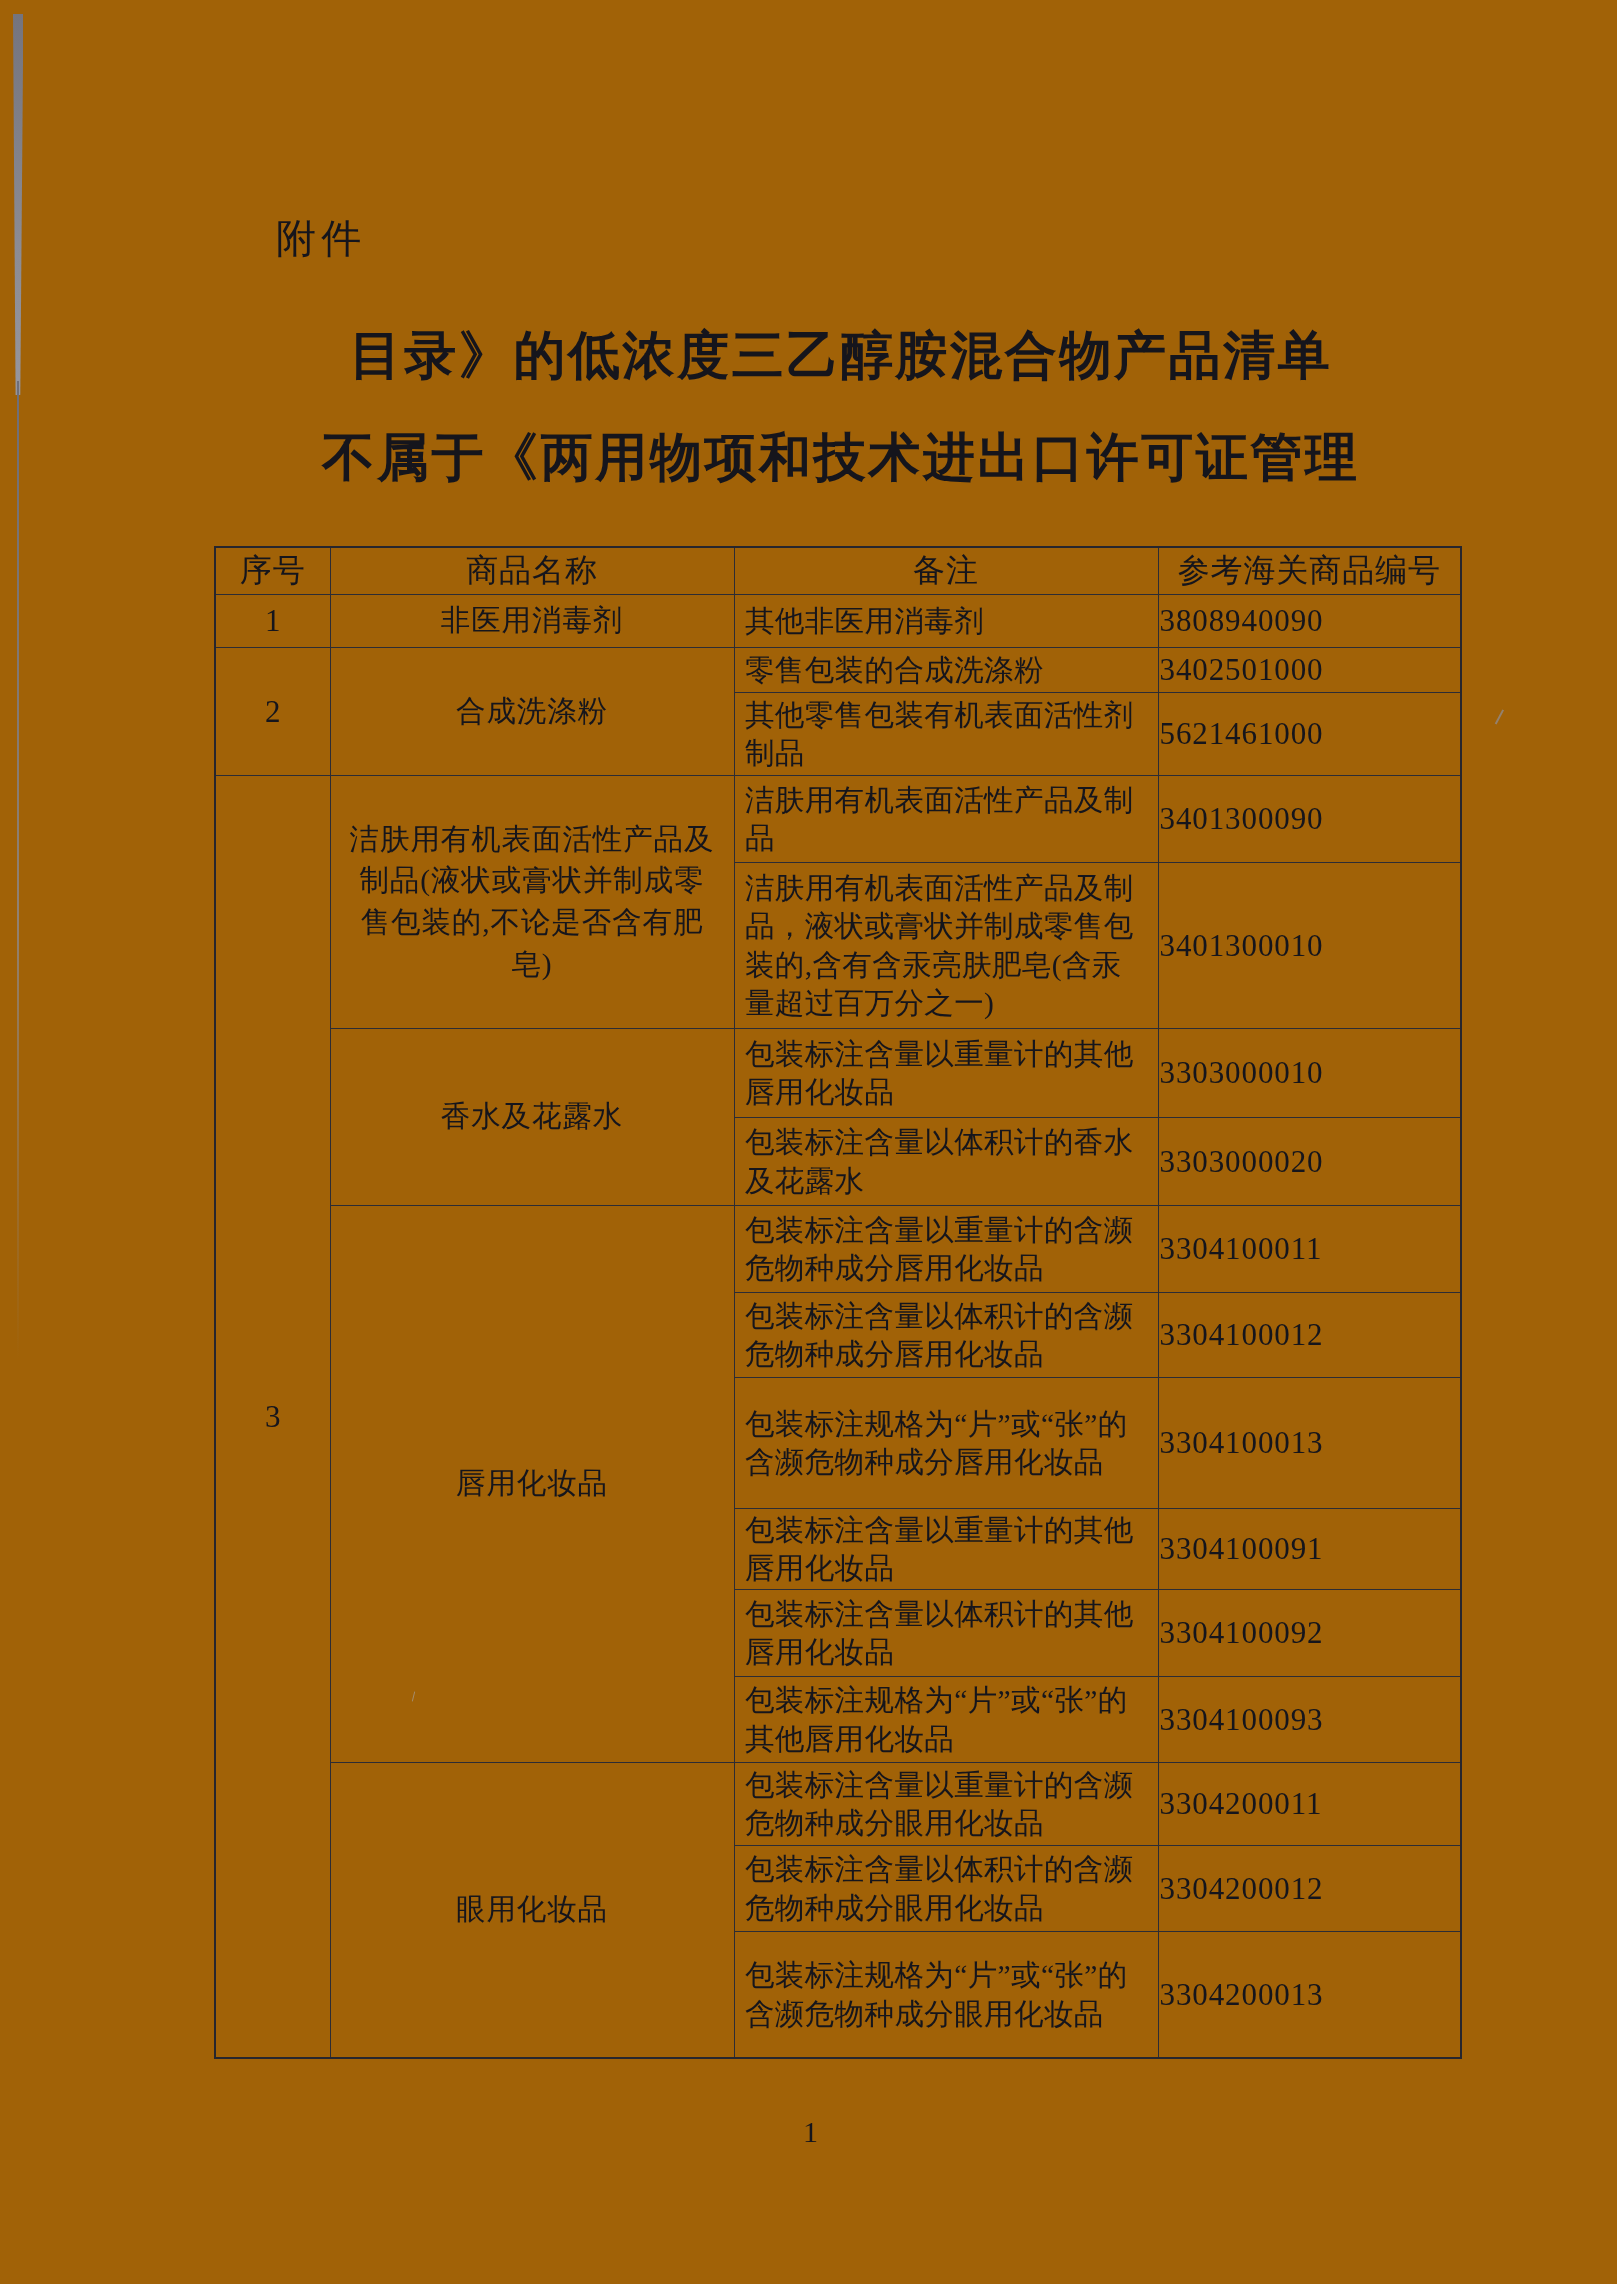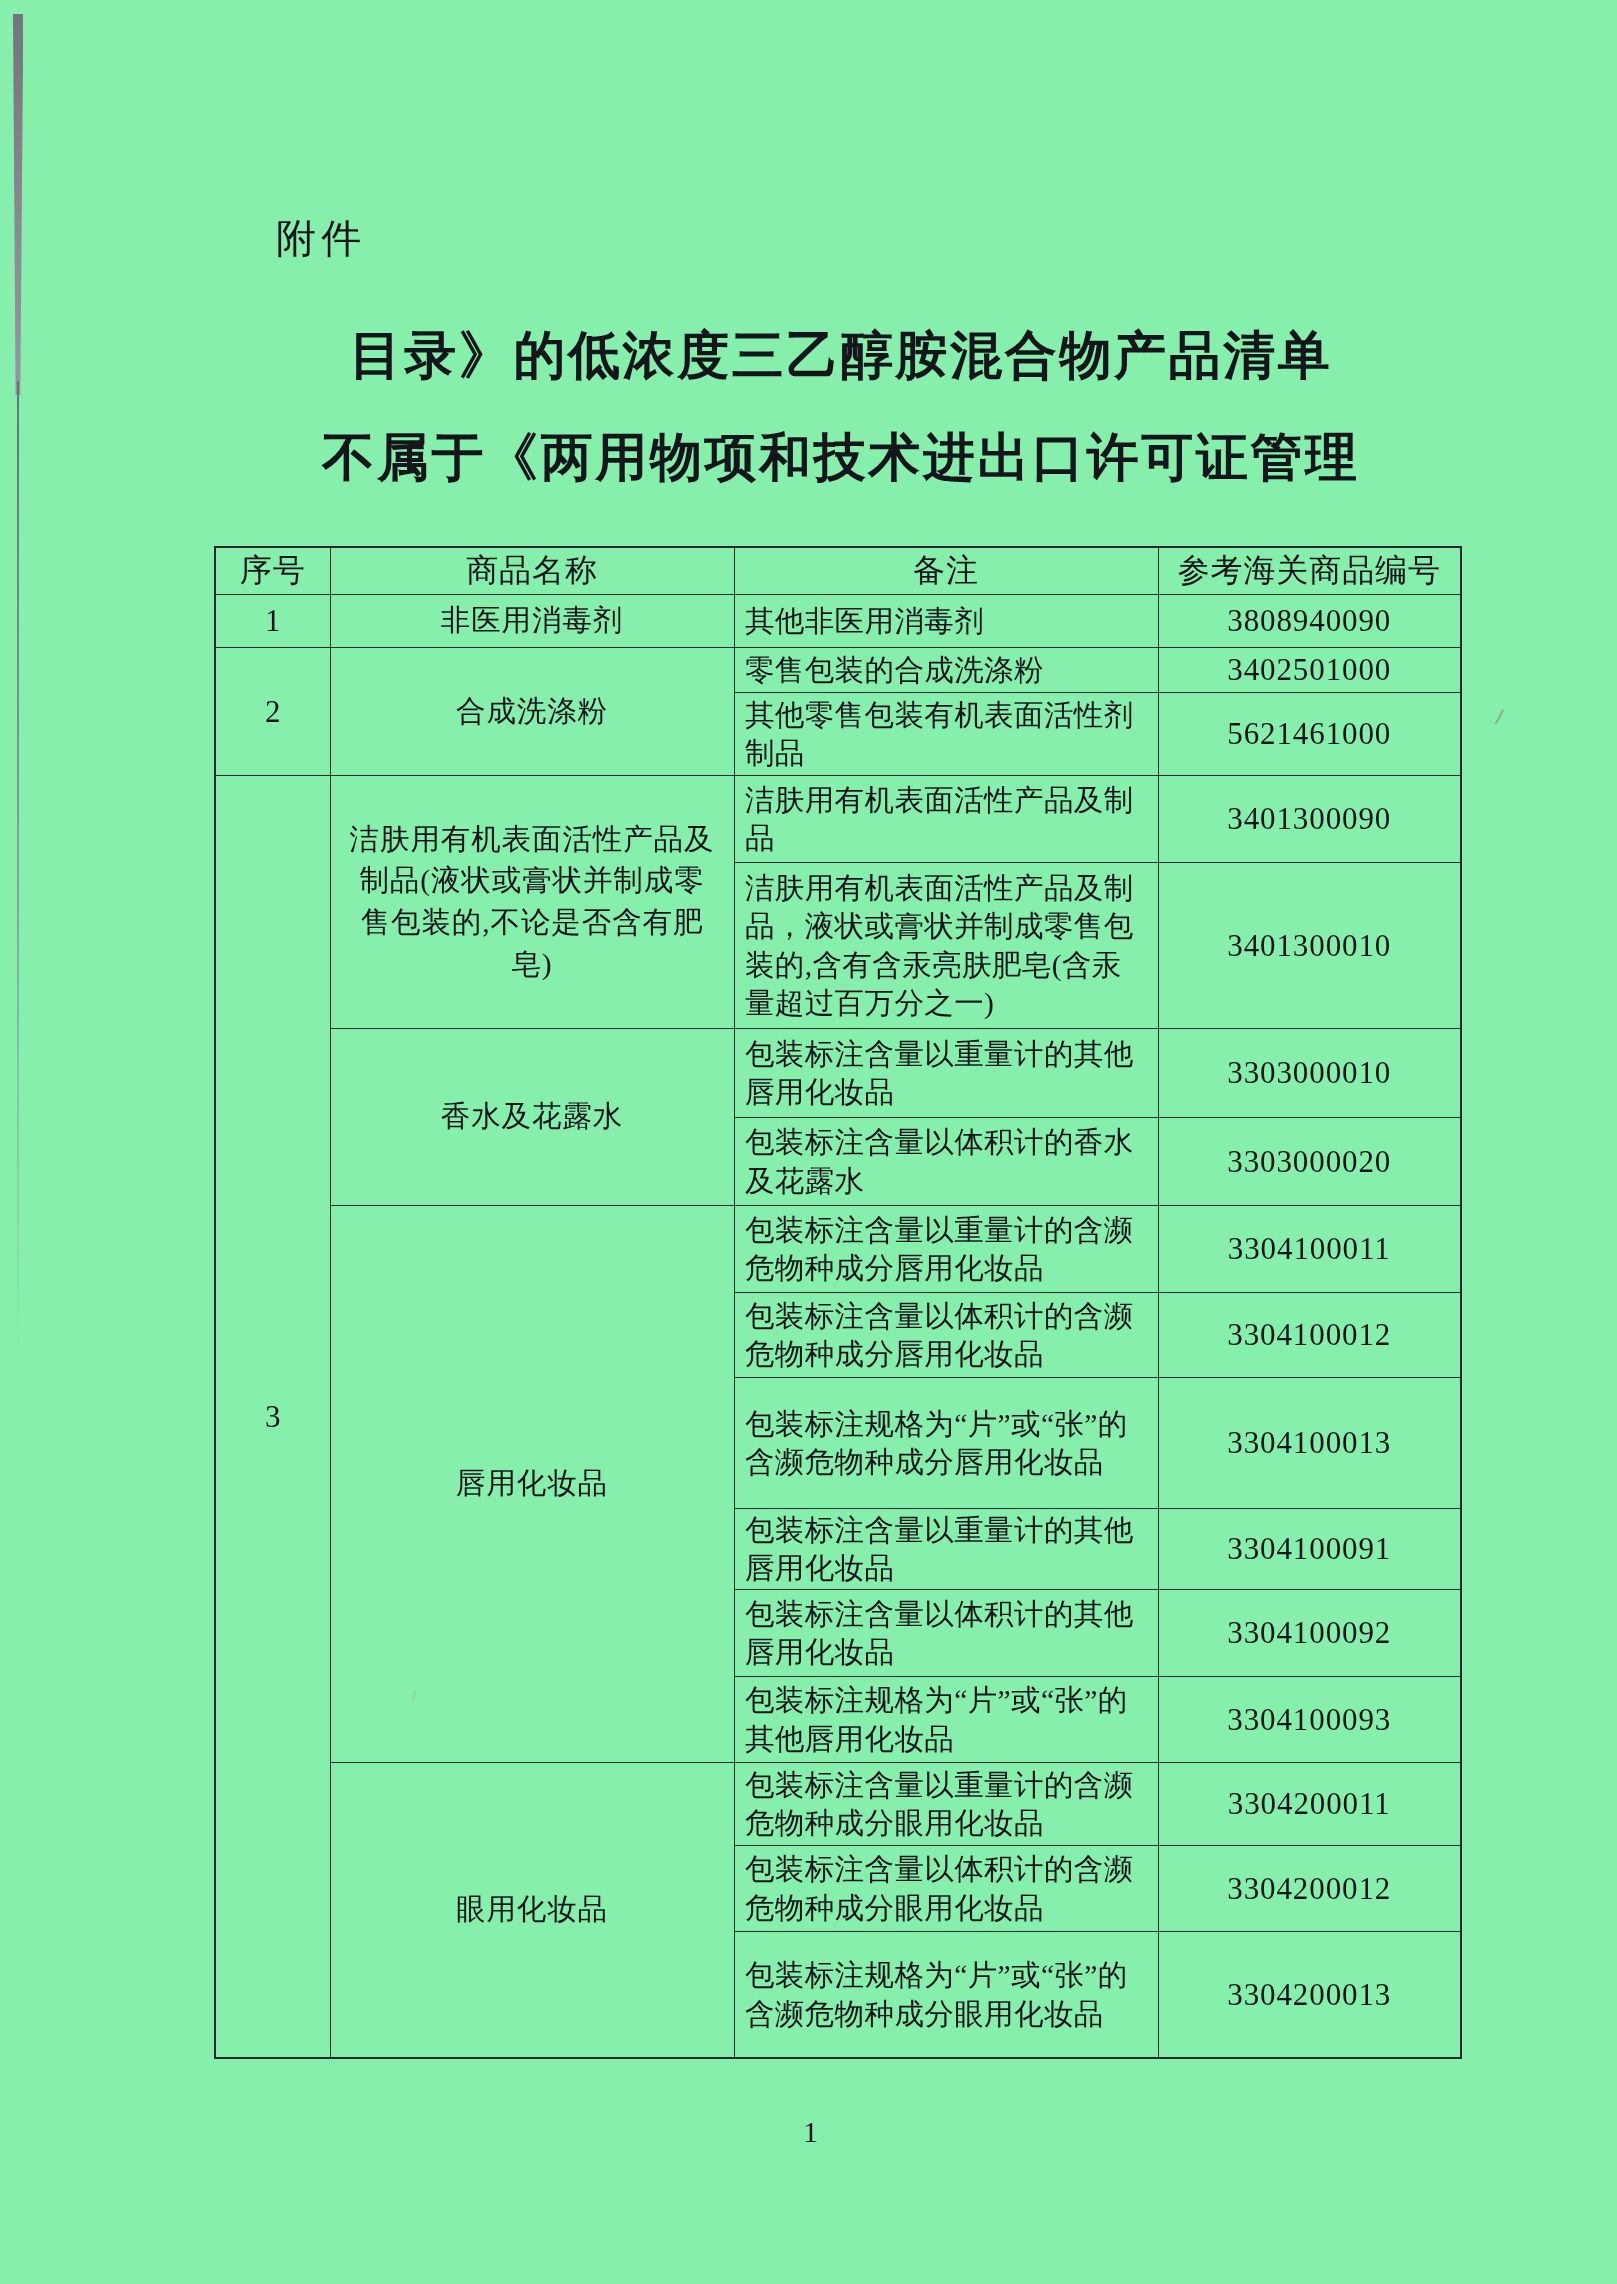--- a/index.html
+++ b/index.html
@@ -1,19 +1,19 @@
 <!DOCTYPE html>
 <html style="font-size:14px"><head>
 <meta charset="utf-8">
 <style>
   html,body{margin:0;padding:0;background:#e8e8e8;}
   #page{
     position:relative;
     width:1617px;height:2284px;
-    background:#86efac;
+    background:#a16207;
     font-family:"Liberation Serif","DejaVu Serif",serif;
     color:#15151c;
     overflow:hidden;
   }
   
   .scan-strip-top{
     position:absolute;left:13px;top:14px;width:10.4px;height:381px;
     background:linear-gradient(to bottom,#74747e,#8b8b93 60%,#96969e);
     clip-path:polygon(0 0,100% 0,70% 100%,25% 100%);
   }
@@ -50,21 +50,21 @@
     border:2.6px solid #26262e;
   }
   td,th{
     border:1.7px solid #2c2c34;vertical-align:middle;
     font-weight:normal;overflow:hidden;
   }
   th{font-size:32px;text-align:center;letter-spacing:0.9px;}
   .c-seq{text-align:center;font-size:31px;}
   .c-name{text-align:center;font-size:29.5px;padding:5.2px 17.3px;line-height:1.42;letter-spacing:0.9px;}
   .c-note{text-align:left;font-size:29.5px;padding:1.7px 7px 1.7px 10.4px;line-height:1.3;letter-spacing:0.4px;margin-left:42px;}
-  .c-code{text-align:center;font-size:31px;letter-spacing:0.9px;}
+  .c-code{font-size:31px;letter-spacing:0.9px;}
   
   tbody tr:nth-child(1){height:45px;}
   tbody tr:nth-child(2){height:46px;}
   tbody tr:nth-child(3){height:45px;}
   tbody tr:nth-child(4){height:83px;}
   tbody tr:nth-child(5){height:87px;}
   tbody tr:nth-child(6){height:166px;}
   tbody tr:nth-child(7){height:89px;}
   tbody tr:nth-child(8){height:88px;}
   tbody tr:nth-child(9){height:87px;}

